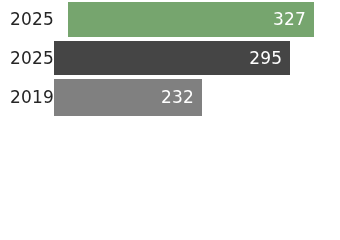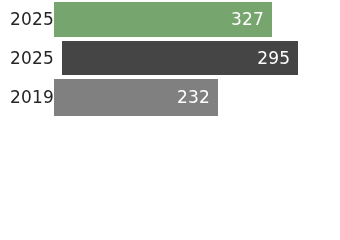--- a/index.html
+++ b/index.html
@@ -67,37 +67,37 @@
   }
 </style>
 </head>
 <body>
 
 <div id="chart-root" style="background: rgb(255, 255, 255);">
 
   <div class="bar-row r0">
     <div class="cat-label" style="color: rgb(38, 38, 38);">2025</div>
     <div class="bar-track">
-      <div class="bar" style="width: 218px; background: rgb(118, 165, 110);">
+      <div class="bar" style="width: 246px; background: rgb(118, 165, 110); margin-left: 14px;">
         <span class="bar-value" style="color: rgb(255, 255, 255);">327</span>
       </div>
     </div>
   </div>
 
   <div class="bar-row r1">
     <div class="cat-label" style="color: rgb(38, 38, 38);">2025</div>
     <div class="bar-track">
-      <div class="bar" style="width: 236.361px; background: rgb(69, 69, 69); margin-left: 8px;">
+      <div class="bar" style="width: 236.361px; background: rgb(69, 69, 69);">
         <span class="bar-value" style="color: rgb(255, 255, 255);">295</span>
       </div>
     </div>
   </div>
 
   <div class="bar-row r2">
     <div class="cat-label" style="color: rgb(38, 38, 38);">2019</div>
     <div class="bar-track">
-      <div class="bar" style="width: 164px; background: rgb(128, 128, 128);">
+      <div class="bar" style="width: 148px; background: rgb(128, 128, 128);">
         <span class="bar-value" style="color: rgb(255, 255, 255);">232</span>
       </div>
     </div>
   </div>
 
 </div>
 
 </body></html>

